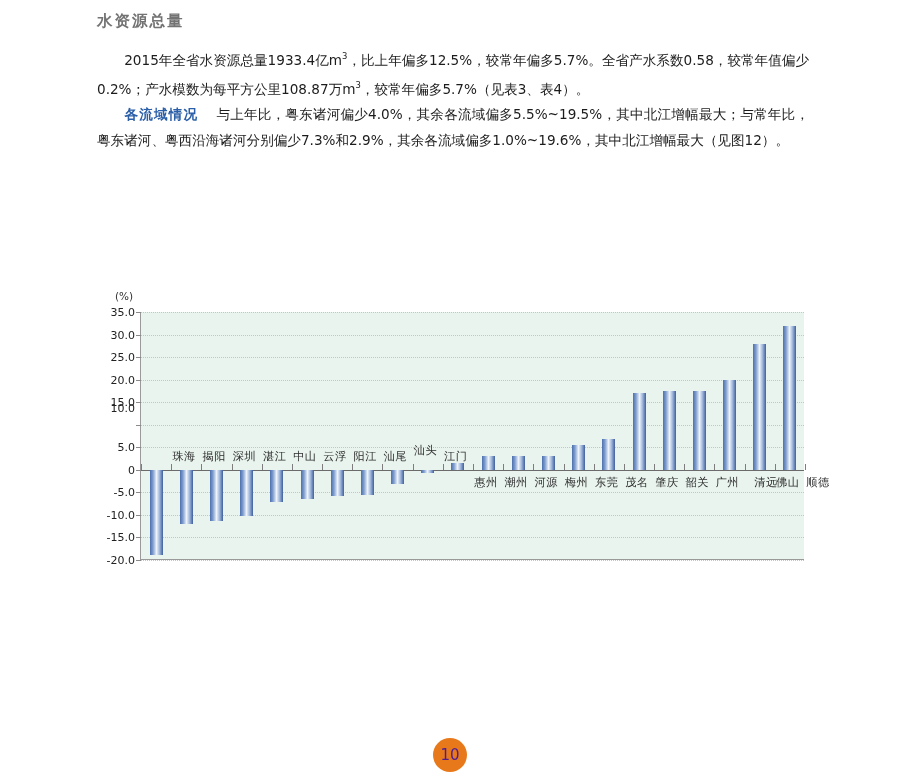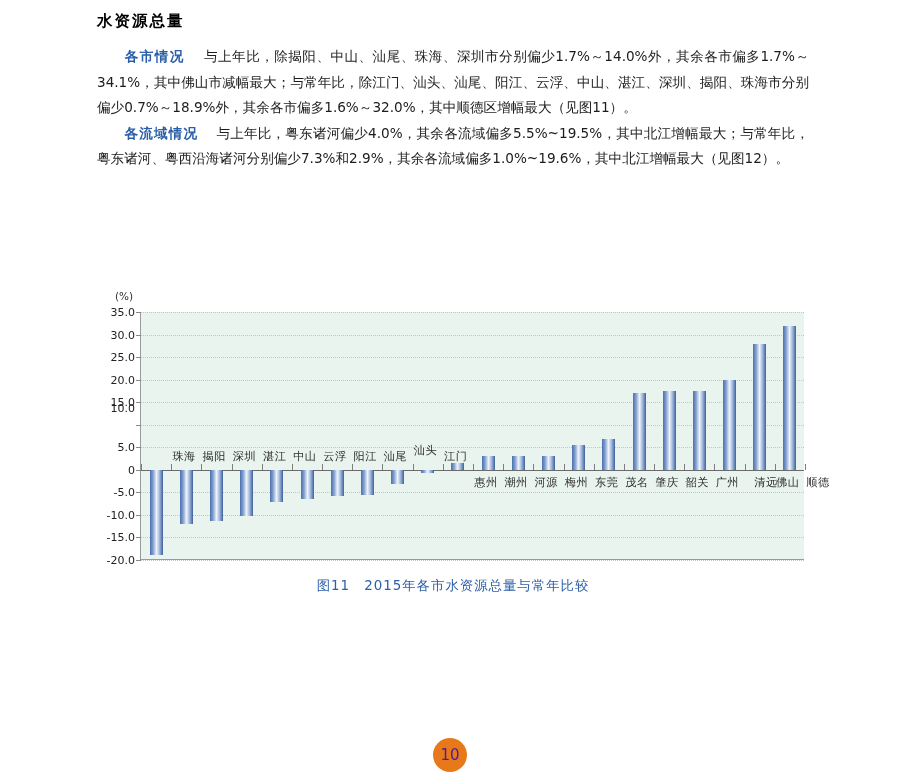--- a/index.html
+++ b/index.html
@@ -21,21 +21,21 @@
     height: 781px;
   }
 
   
   .section-title {
     position: absolute;
     left: 97px;
     top: 11px;
     font-size: 15.5px;
     font-weight: bold;
-    color: #000000;
+    color: #737373;
     letter-spacing: 2px;
   }
 
   
   .body-text {
     position: absolute;
     left: 97px;
     top: 44px;
     width: 712px;
     font-size: 13.6px;
@@ -177,24 +177,24 @@
 </style>
 </head>
 <body>
 
 <div class="page">
 
   <div class="section-title">水资源总量</div>
 
   <div class="body-text">
 
-
     <p class="para">
-      <span class="ind"></span><span class="lead-in">各市情况</span>&nbsp;&nbsp;&nbsp;&nbsp;<span>与上年比，除揭阳、中山、汕尾、珠海、深圳市分别偏少1.7%～14.0%外，其余各市偏多1.7%～34.1%，其中佛山市减幅最大；与常年比，除江门、汕头、汕尾、阳江、云浮、中山、湛江、深圳、揭阳、珠海市分别偏少0.7%～18.9%外，其余各市偏多1.6%～32.0%，其中顺德区增幅最大（见图11）。</span>
+      <span class="ind"></span><span>2015年全省水资源总量1933.4亿m</span><sup class="m3">3</sup><span>，比上年偏多12.5%，较常年偏多5.7%。全省产水系数0.58，较常年值偏少0.2%；产水模数为每平方公里108.87万m</span><sup class="m3">3</sup><span>，较常年偏多5.7%（见表3、表4）。</span>
     </p>
+
 
     <p class="para">
       <span class="ind"></span><span class="lead-in">各流域情况</span>&nbsp;&nbsp;&nbsp;&nbsp;<span>与上年比，粤东诸河偏少4.0%，其余各流域偏多5.5%~19.5%，其中北江增幅最大；与常年比，粤东诸河、粤西沿海诸河分别偏少7.3%和2.9%，其余各流域偏多1.0%~19.6%，其中北江增幅最大（见图12）。</span>
     </p>
 
   </div>
 
   <div class="chart-wrap">
     <div class="axis-unit">(%)</div>
 
@@ -303,20 +303,17 @@
           <div class="cat-label" style="left: 467.818px; top: 162.818px;">茂名</div>
           <div class="cat-label" style="left: 498px; top: 162.818px;">肇庆</div>
           <div class="cat-label" style="left: 528.182px; top: 162.818px;">韶关</div>
           <div class="cat-label" style="left: 558.364px; top: 162.818px;">广州</div>
           <div class="cat-label" style="left: 597px; top: 162.818px;">清远</div>
           <div class="cat-label" style="left: 618.727px; top: 162.818px;">佛山</div>
           <div class="cat-label" style="left: 648.909px; top: 162.818px;">顺德</div>
         </div>
     </div>
 
-    <div class="caption">
-      <span class="cap-num">图11</span><span>2015年各市水资源总量与常年比较</span>
-    </div>
   </div>
 
   <div class="page-badge">10</div>
 
 </div>
 
 </body></html>

